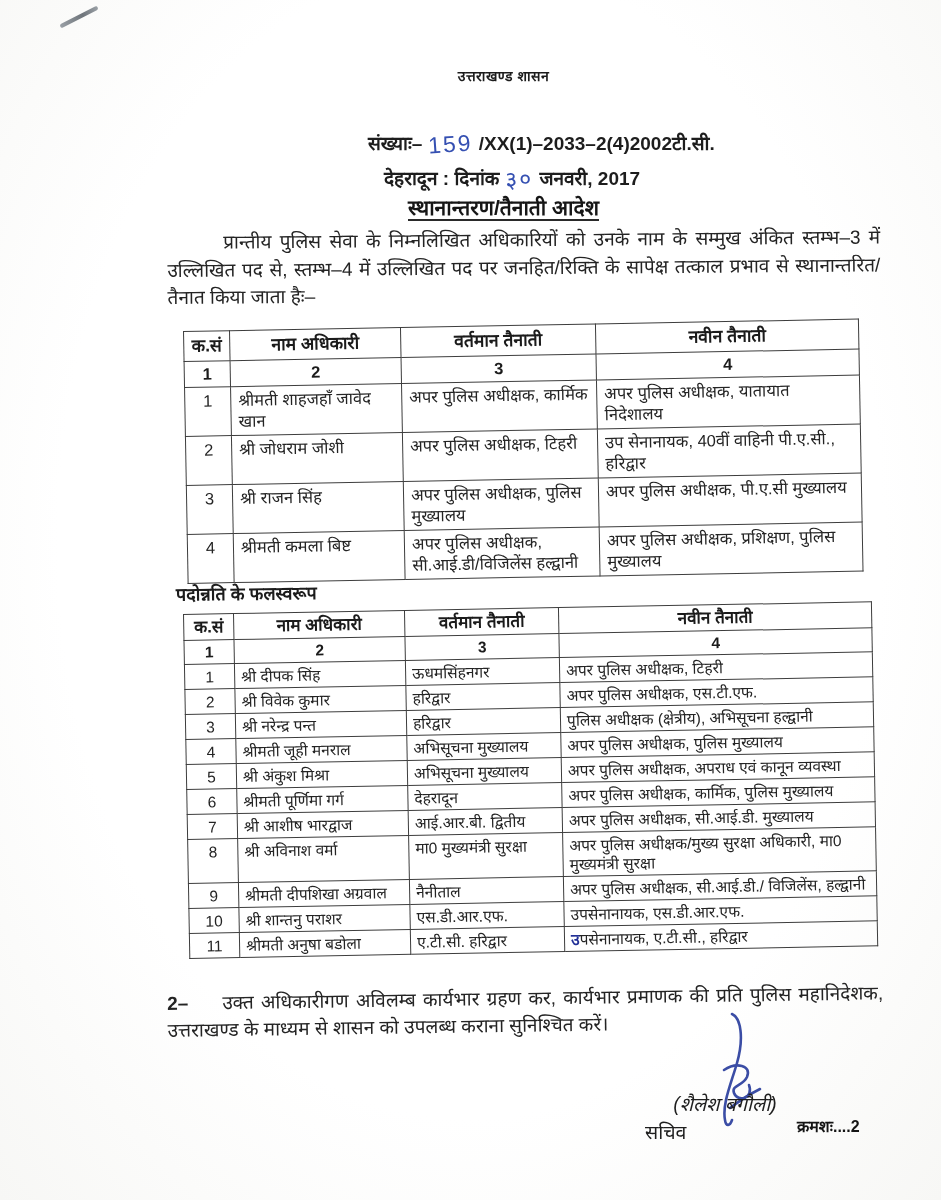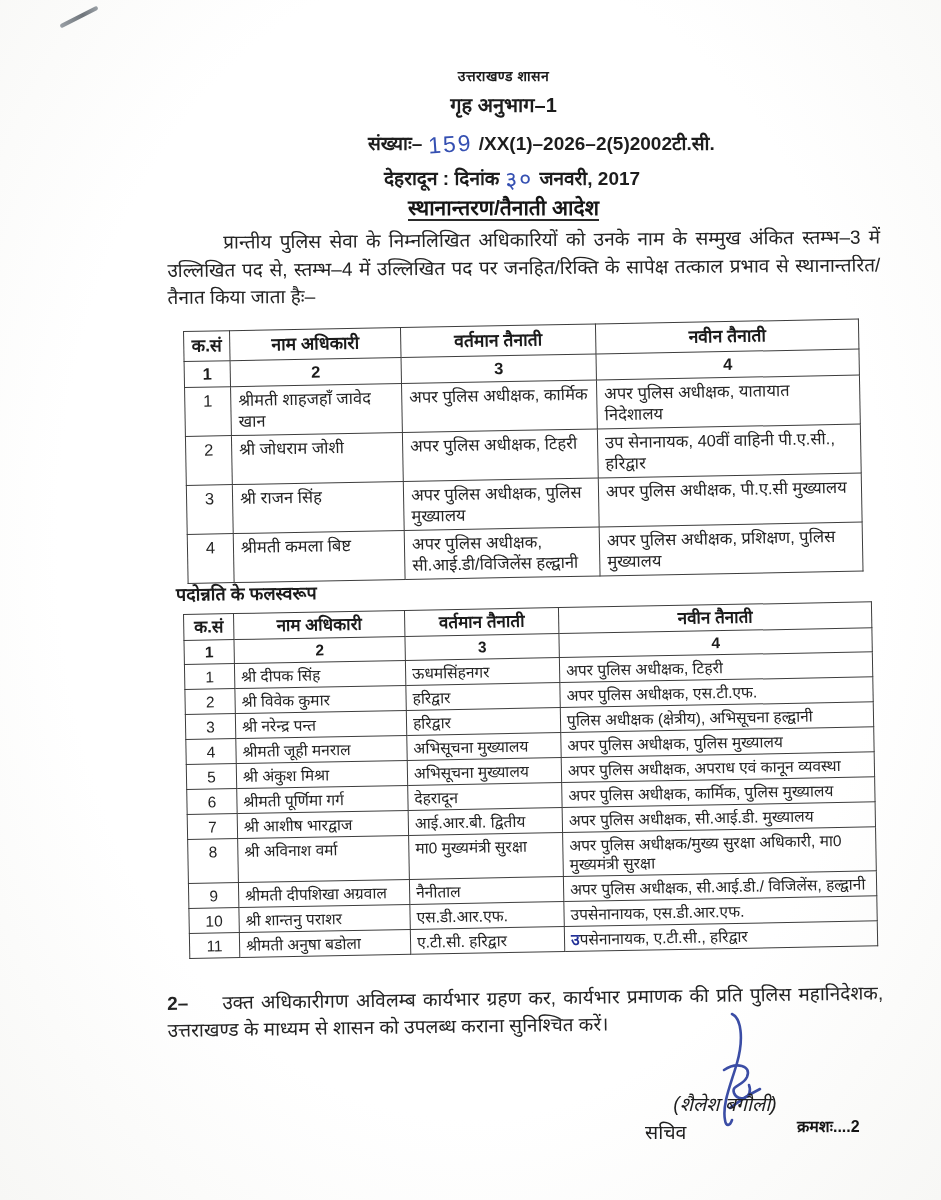--- a/index.html
+++ b/index.html
@@ -93,24 +93,23 @@
 </style>
 </head>
 <body>
 
 <div class="page">
 
   <div class="staple"></div>
 
   <div class="hdr">
     <div class="org">उत्तराखण्ड शासन</div>
-    <div class="dept">गृह अनुभाग–1</div>
-  </div>
-
-  <div class="refline"><span>संख्याः–</span><span class="ink">159</span><span>/XX(1)–2026–2(5)2002टी.सी.</span>
+  </div>
+
+  <div class="refline"><span>संख्याः–</span><span class="ink">159</span><span>/XX(1)–2033–2(4)2002टी.सी.</span>
   </div>
 
   <div class="dateline"><span>देहरादून : दिनांक</span><span class="ink">३०</span><span>जनवरी, 2017</span>
   </div>
 
   <div class="title">
     <span>स्थानान्तरण/तैनाती आदेश</span>
   </div>
 
   <div class="para1">प्रान्तीय पुलिस सेवा के निम्नलिखित अधिकारियों को उनके नाम के सम्मुख अंकित स्तम्भ–3 में उल्लिखित पद से, स्तम्भ–4 में उल्लिखित पद पर जनहित/रिक्ति के सापेक्ष तत्काल प्रभाव से स्थानान्तरित/तैनात किया जाता हैः–</div>

